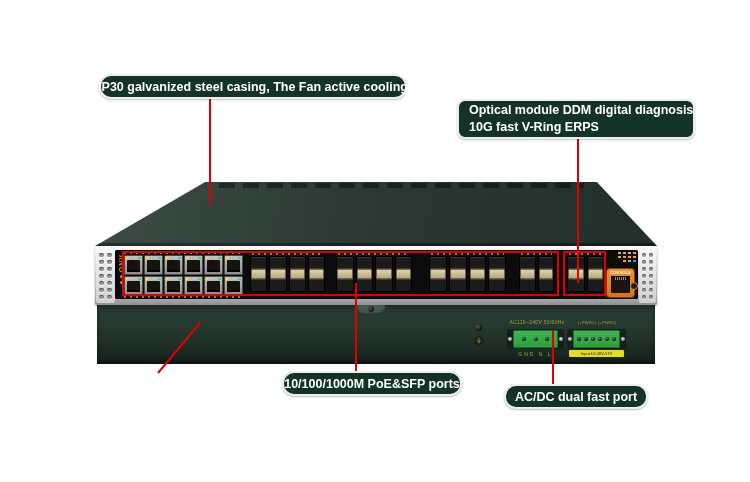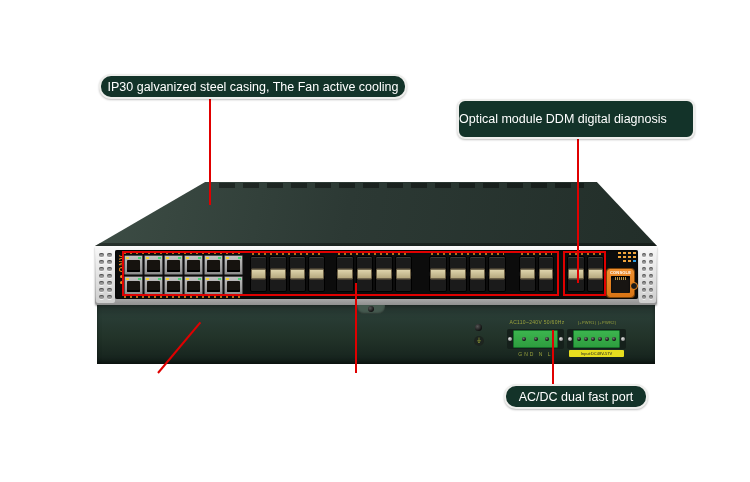--- a/index.html
+++ b/index.html
@@ -1,26 +1,26 @@
 <!DOCTYPE html>
 <html style="--label-bg: #133329; --red: #e00000; --orange: #f08a1e; --tgreen: #3cb44e; --tyellow: #e8de1f;"><head>
 <meta charset="utf-8">
 <style>
   html,body{margin:0;padding:0;background:#fff;font-family:"Liberation Sans",sans-serif;}
   .stage{position:relative;width:750px;height:482px;background:#fff;overflow:hidden;}
 
   
   .callout{position:absolute;background:var(--label-bg,#133329);color:#fff;
-    border:2px solid #eeeeec;font-weight:normal;font-size:12.5px;
+    border:2px solid #eeeeec;font-weight:bold;font-size:12.5px;
     display:flex;align-items:center;justify-content:center;box-sizing:border-box;
     white-space:nowrap;z-index:60;border-radius:12px;box-shadow:0 1px 2px rgba(0,0,0,.25);}
   .c1{left:99px;top:74px;width:308px;height:25px;}
   .c2{left:457px;top:99px;width:238px;height:40px;border-radius:8px;
       flex-direction:column;align-items:flex-start;justify-content:center;
-      line-height:17px;}
+      padding-left:10px;line-height:17px;}
   .c3{left:88px;top:373px;width:184px;height:25px;}
   .c4{left:282px;top:371px;width:180px;height:25px;}
   .c5{left:504px;top:384px;width:144px;height:25px;}
 
   
   .redline{position:absolute;width:2px;background:var(--red,#e00000);z-index:50;}
   .l1{left:209px;top:97px;height:108px;}
   .l2{left:577px;top:137px;height:146px;}
   .l3{left:158px;top:372px;width:66px;height:2px;transform-origin:0 50%;transform:rotate(-50deg);}
   .l4{left:355px;top:283px;height:90px;}
@@ -426,15 +426,17 @@
   <div class="redbox rb-small"></div>
   <div class="redline l1"></div>
   <div class="redline l2"></div>
   <div class="redline l3"></div>
   <div class="redline l4"></div>
   <div class="redline l5"></div>
 
   <div class="callout c1">IP30 galvanized steel casing, The Fan active cooling</div>
   <div class="callout c2">
     <div>Optical module DDM digital diagnosis</div>
+    <div>10G fast V-Ring ERPS</div>
   </div>
+  <div class="callout c4">10/100/1000M PoE&amp;SFP ports</div>
   <div class="callout c5">AC/DC dual fast port</div>
 </div>
 
 </body></html>

